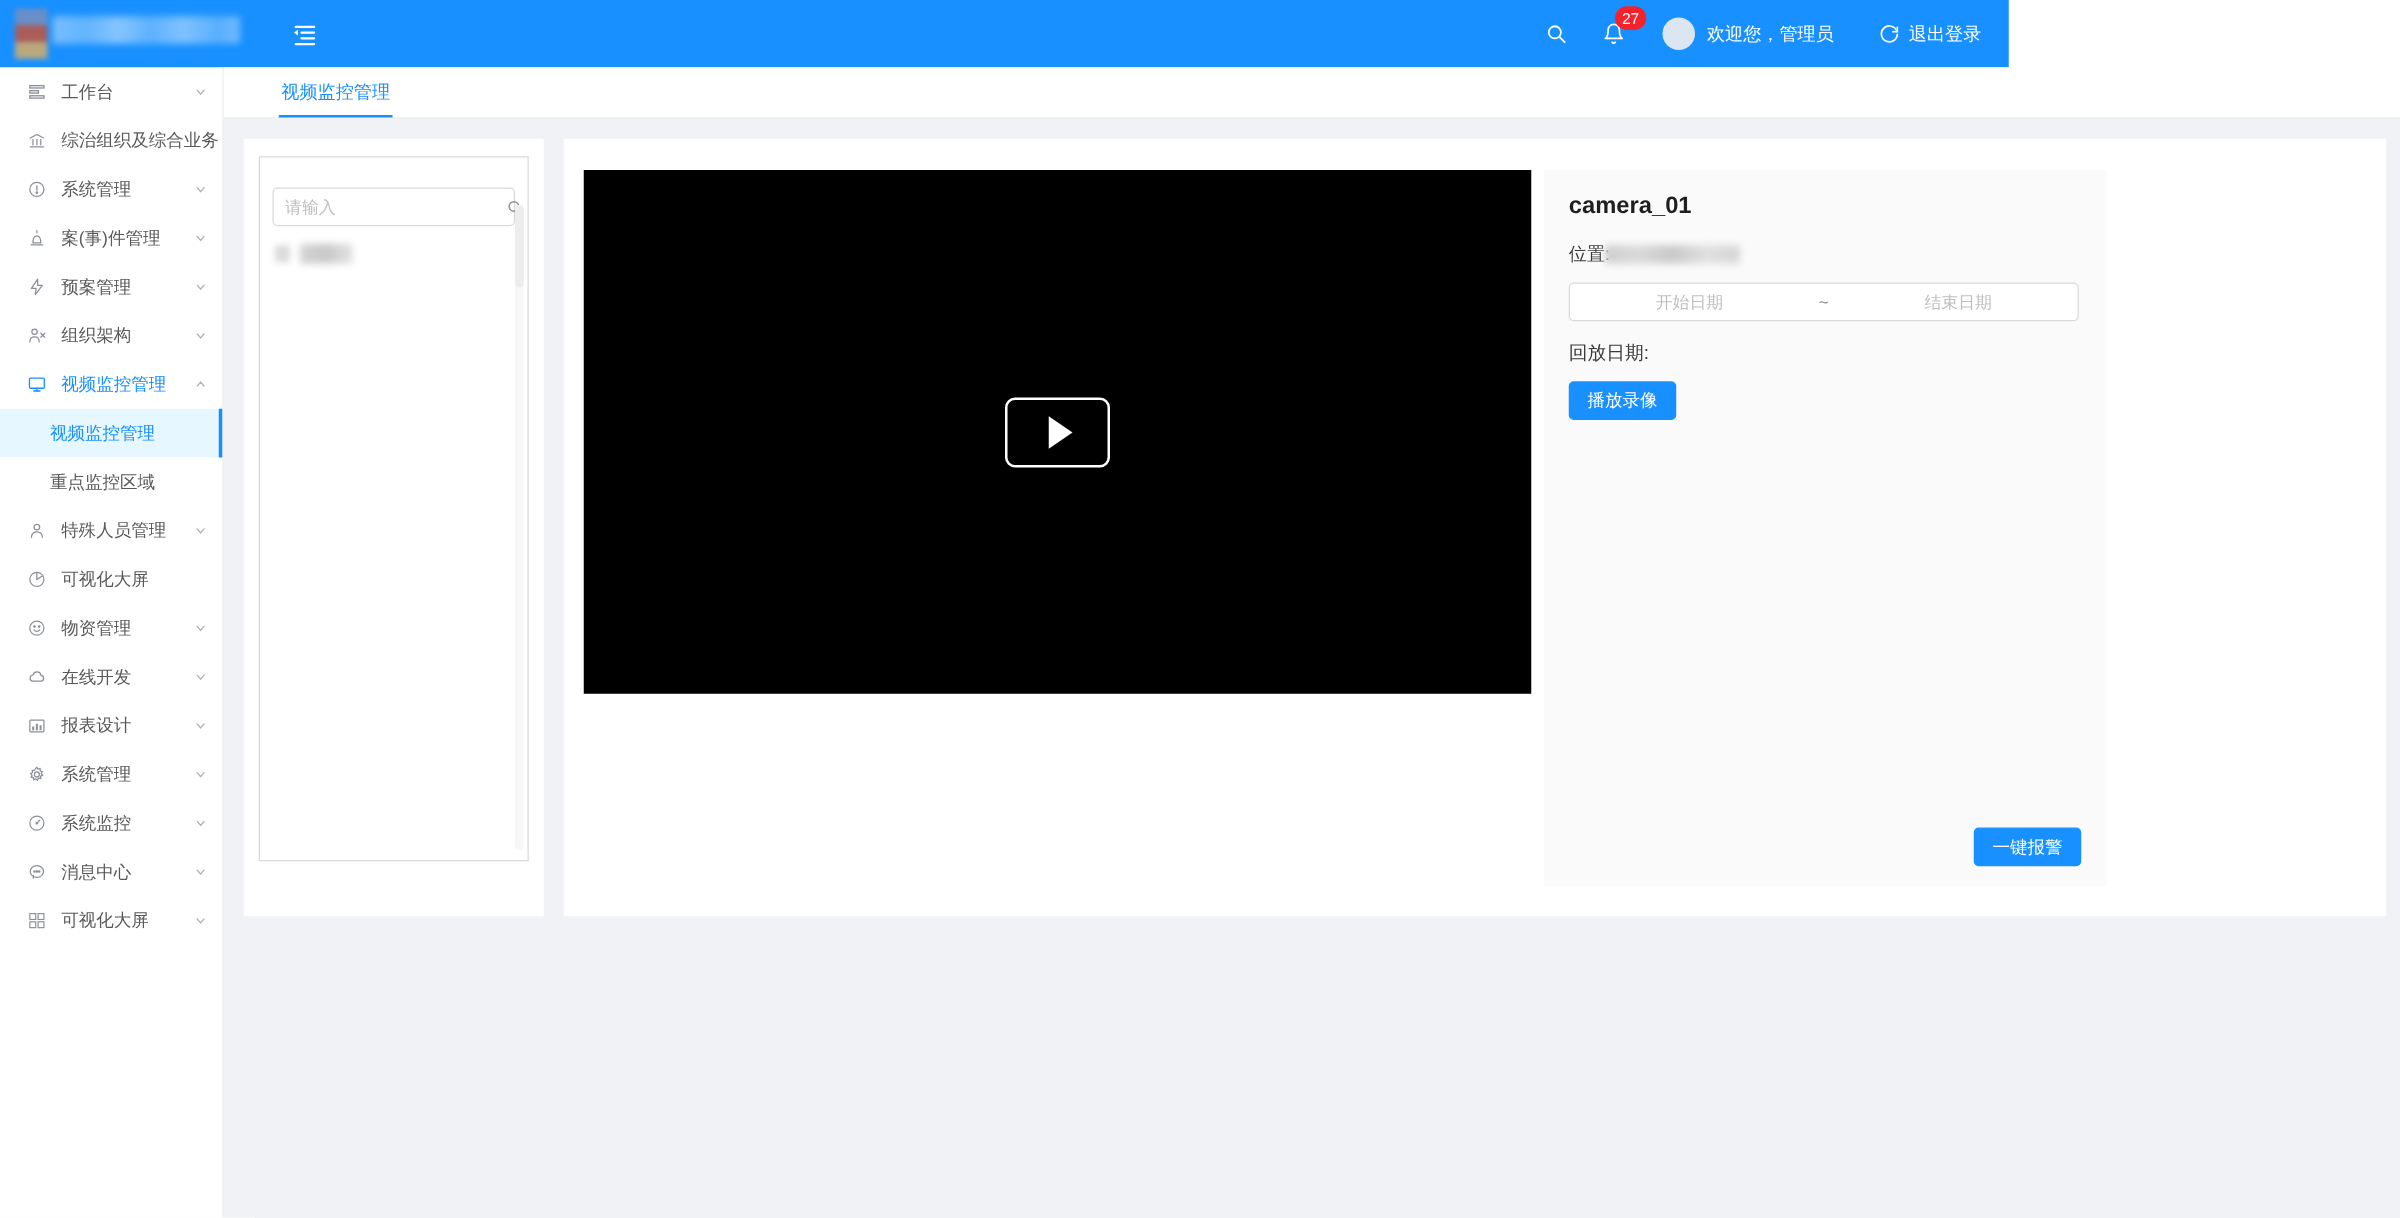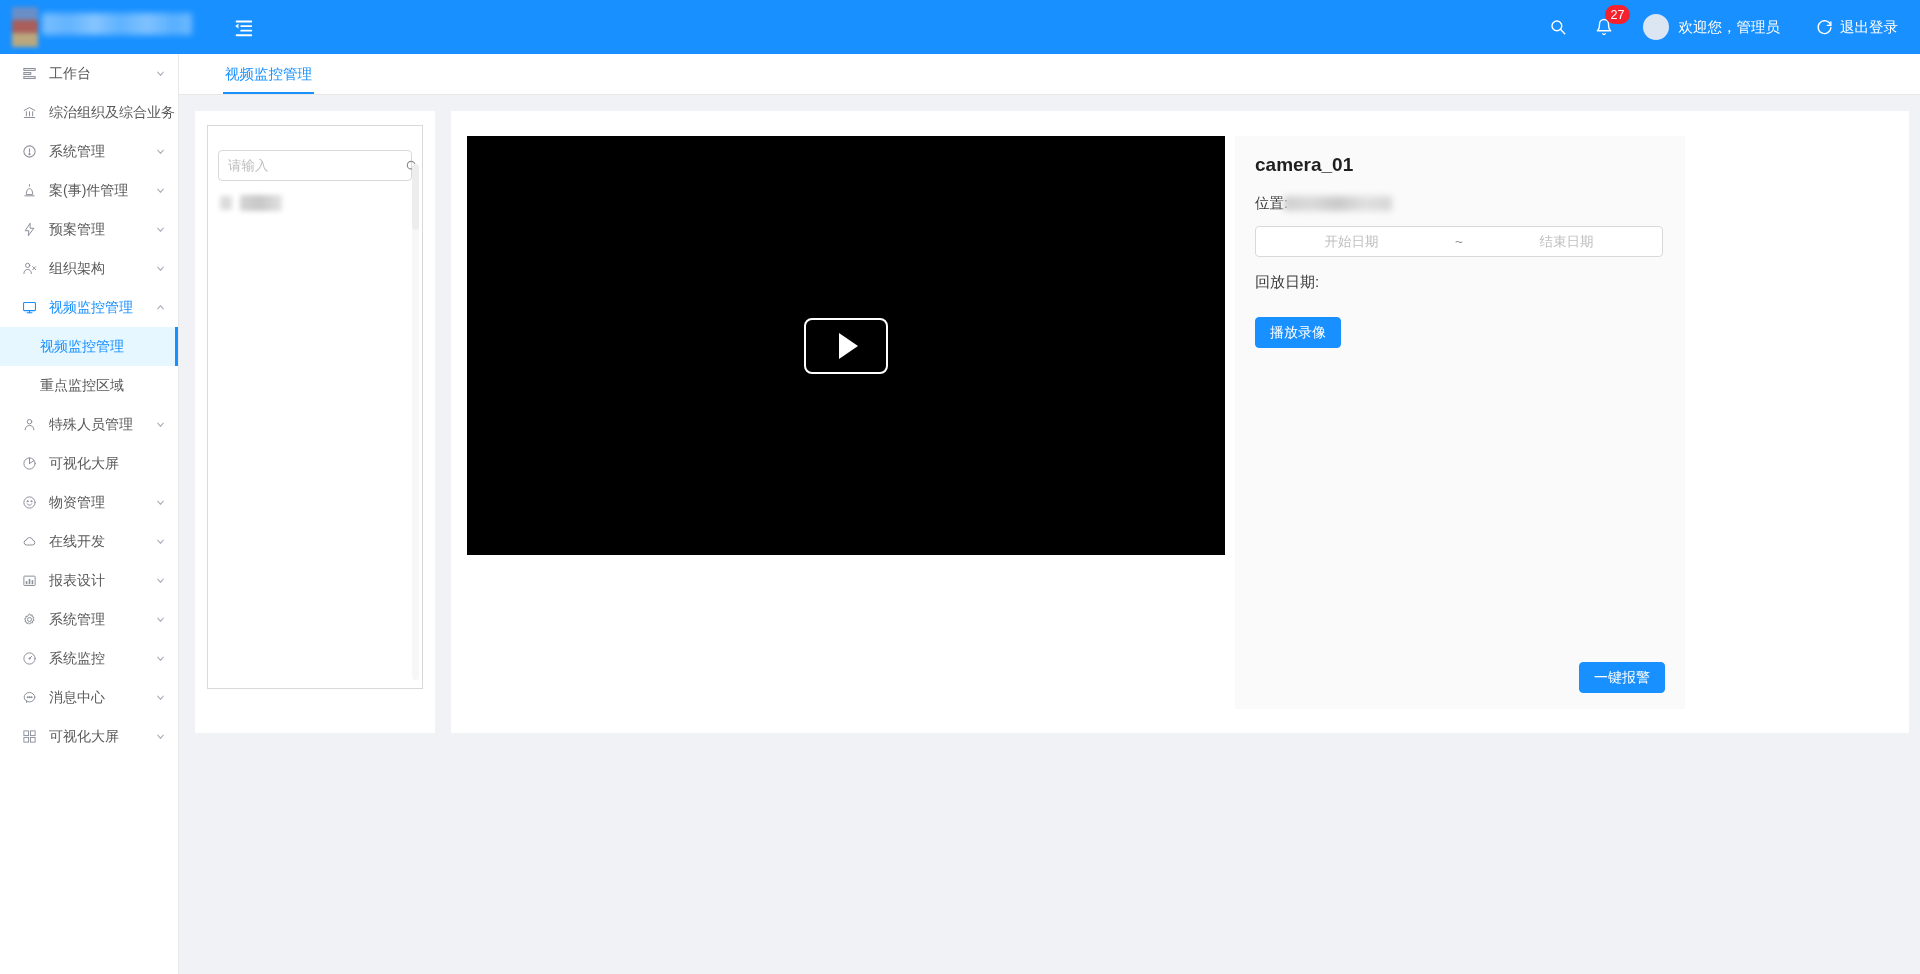--- a/index.html
+++ b/index.html
@@ -6,21 +6,21 @@
   html, body {
     width: 1920px; height: 974px;
     font-family: "Liberation Sans", "DejaVu Sans", sans-serif;
     background: #ffffff;
     overflow: hidden;
   }
 
   
   #header {
     position: absolute; top: 0; left: 0;
-    width: 1920px; height: 54px;
+    width: 1607px; height: 54px;
     background: #1890ff;
     display: flex; align-items: center;
   }
   #logo-area {
     width: 219px; height: 54px;
     position: relative;
     display: flex; align-items: center;
     flex: 0 0 219px;
   }
   .logo-mark {
@@ -275,21 +275,21 @@
     display: flex; align-items: center;
     font-size: 13.5px;
   }
   #date-range .dr-start,
   #date-range .dr-end {
     flex: 1 1 auto; text-align: center; color: #bfbfbf;
     cursor: text;
   }
   #date-range .dr-sep { width: 24px; text-align: center; color: #8c8c8c; }
   #play-record-btn {
-    margin-top: 25px;
+    margin-top: 13px;
     width: 86px; height: 31px;
     background: #1890ff; color: #fff;
     border: 1px solid #1890ff; border-radius: 4px;
     font-size: 14px; cursor: pointer;
     font-family: "Liberation Sans", sans-serif;
     display: flex; align-items: center; justify-content: center;
   }
   #alarm-btn {
     position: absolute; right: 20px; bottom: 16px;
     width: 86px; height: 31px;

